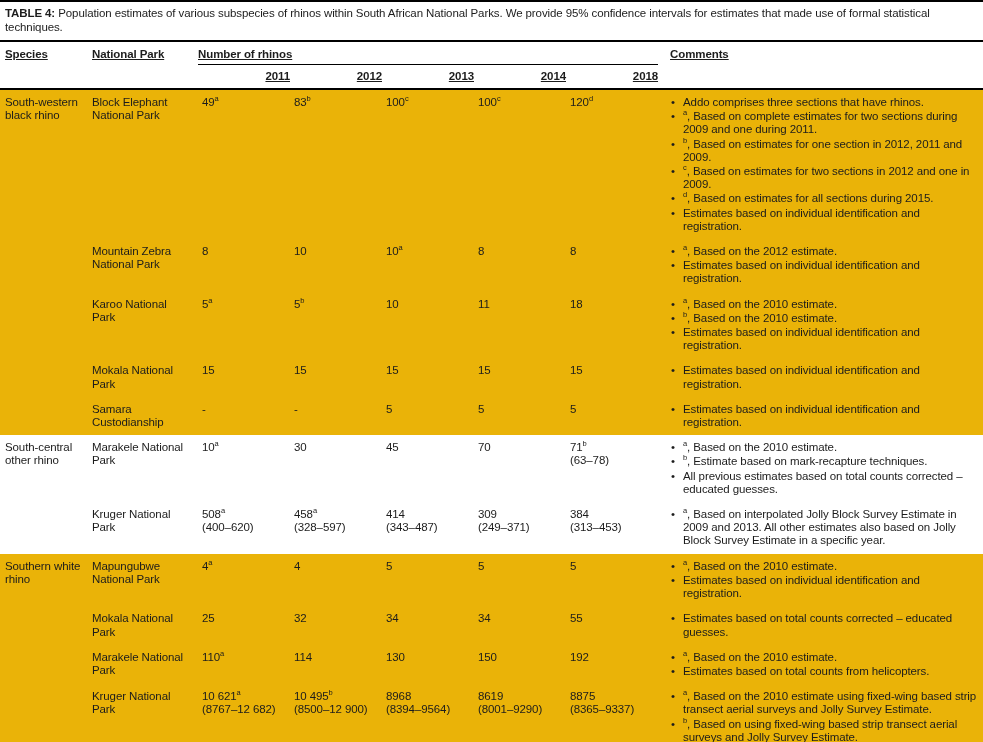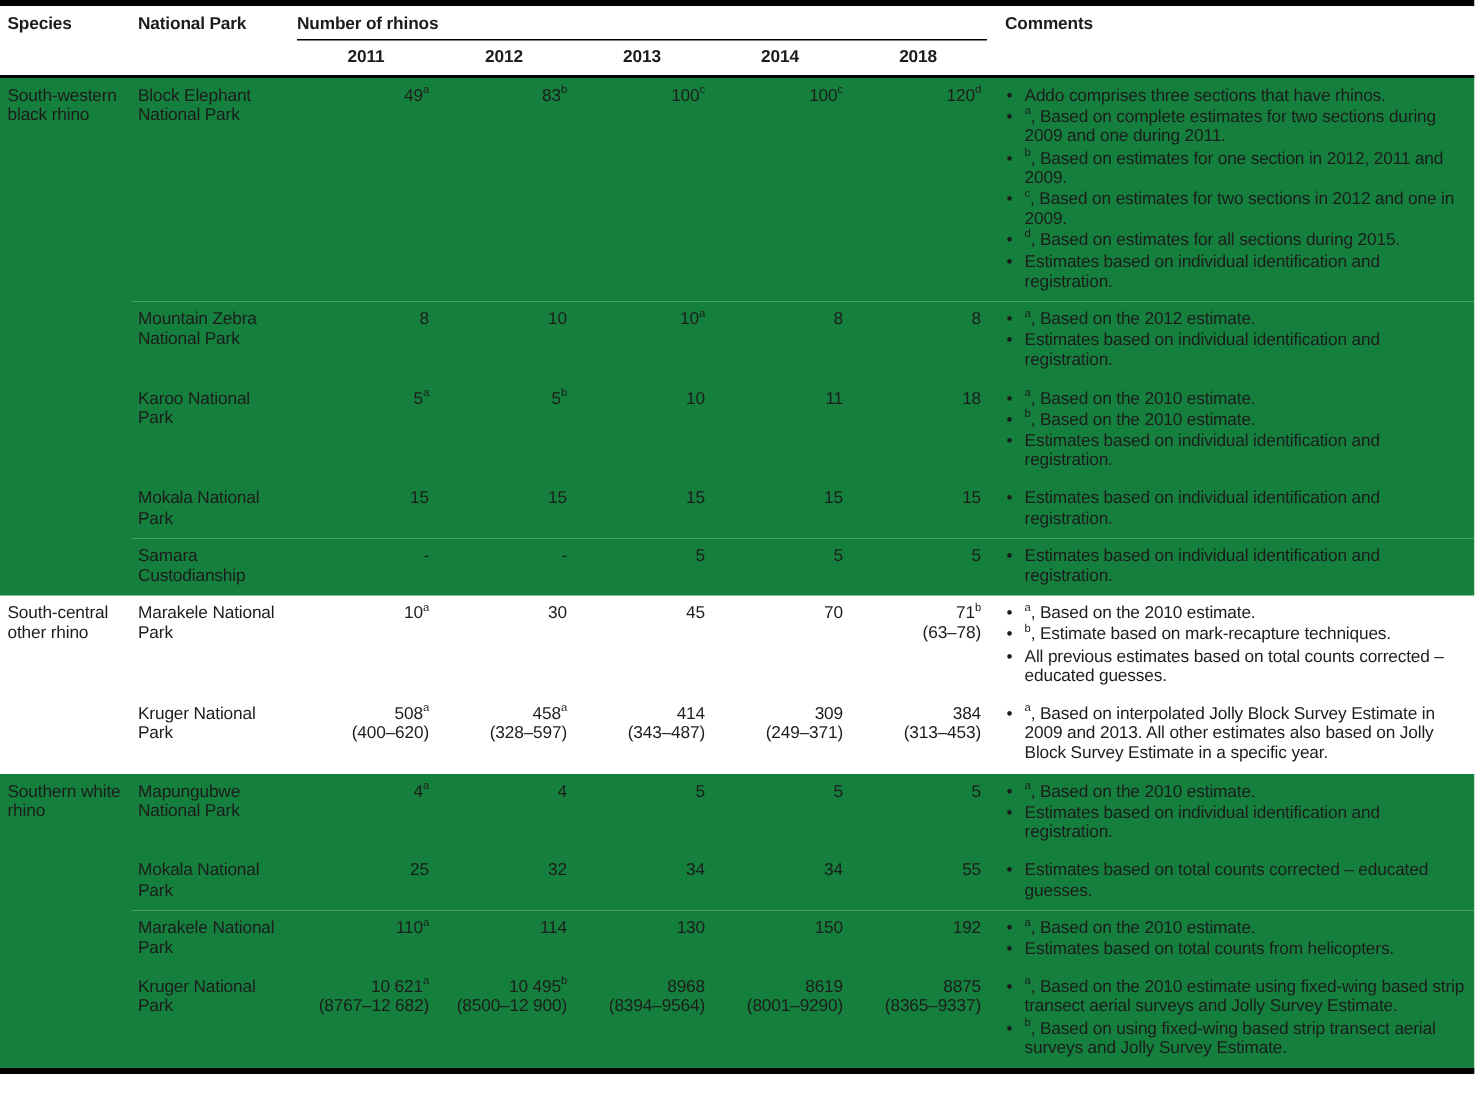--- a/index.html
+++ b/index.html
@@ -25,59 +25,63 @@
     width: 983px;
     border-collapse: collapse;
     table-layout: fixed;
     border-top: 2px solid #000;
     border-bottom: 4px solid #000;
   }
   col.c-species  { width: 88px; }
   col.c-park     { width: 110px; }
   col.c-year     { width: 92px; }
   col.c-comments { width: 325px; }
-  thead { border-bottom: 2px solid #000; }
+  thead { border-bottom: 2px solid #000; text-decoration: underline; }
   thead th {
     font-size: 11.5px;
     font-weight: 700;
     vertical-align: top;
     text-align: left;
   }
   .th-species  { padding: 6px 0 0 5px; }
   .th-park     { padding: 6px 0 0 4px; }
   .th-rhinos   { padding: 6px 0 0 0; }
   .rhinos-label {
     display: block;
     text-align: left;
     padding-bottom: 4px;
     border-bottom: 1px solid #000;
   }
   .th-comments { padding: 6px 0 0 12px; }
-  .year-cell { text-align: center; padding: 5px 0 6px 0; }
-  tbody.shaded { background: #15803d; }
+  .year-cell { text-align: right; padding: 5px 0 6px 0; }
+  tbody.shaded { background: #eab308; }
   td {
     font-size: 11.5px;
     line-height: 13.2px;
     vertical-align: top;
     padding: 6px 4px 5px 4px;
   }
   .species-cell  { padding-left: 5px; padding-right: 6px; }
   .park-cell     { padding-left: 4px; padding-right: 8px; }
-  .value-cell    { text-align: right; margin-top: 15px; }
+  .value-cell    { text-align: left; margin-top: 15px; }
   .comments-cell { padding-left: 12px; padding-right: 5px; }
   .comment-list  { list-style: none; }
   .comment-item  { position: relative; padding-left: 13px; margin-bottom: 1px; }
   .bullet { position: absolute; left: 1px; top: 0; }
   sup { font-size: 7.5px; line-height: 0; vertical-align: super; }
   .range { }
 </style>
 </head>
 <body>
 
 <div class="page">
+  <p class="caption">
+    <span class="caption-label">TABLE 4:</span>
+    <span>Population estimates of various subspecies of rhinos within South African National Parks. We provide 95% confidence intervals for estimates that made use of formal statistical techniques.</span>
+  </p>
   <table class="rhino" id="rhino-table">
     <colgroup>
       <col class="c-species">
       <col class="c-park">
       <col class="c-year">
         <col class="c-year">
         <col class="c-year">
         <col class="c-year">
         <col class="c-year">
       <col class="c-comments">

